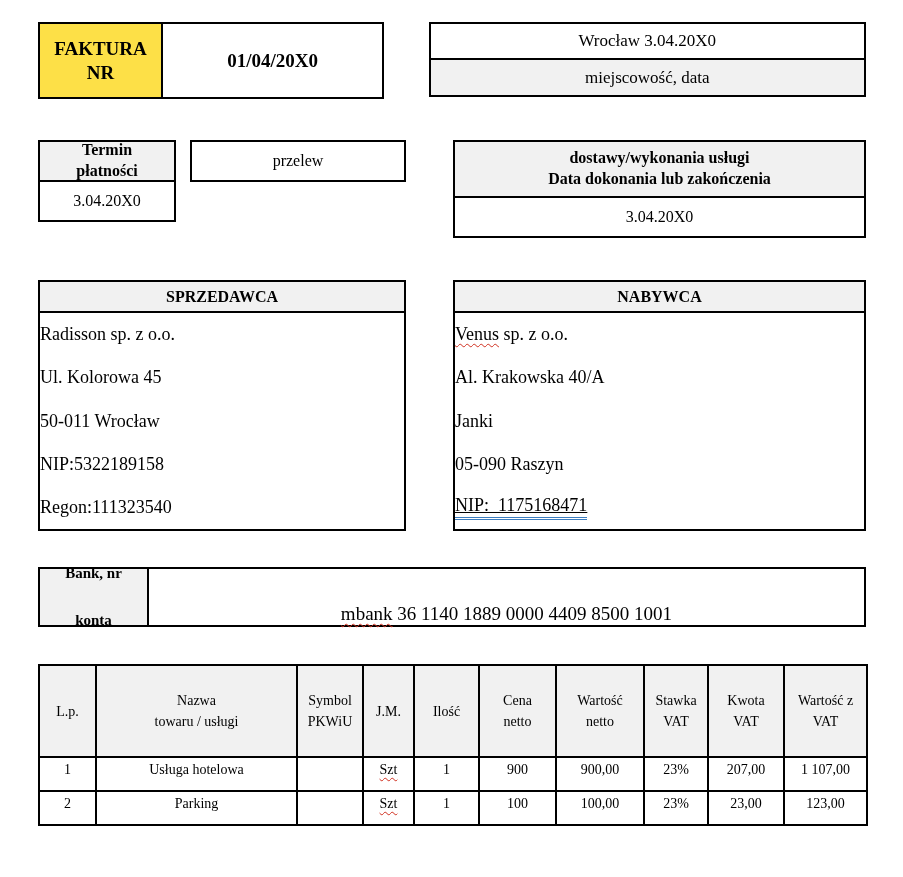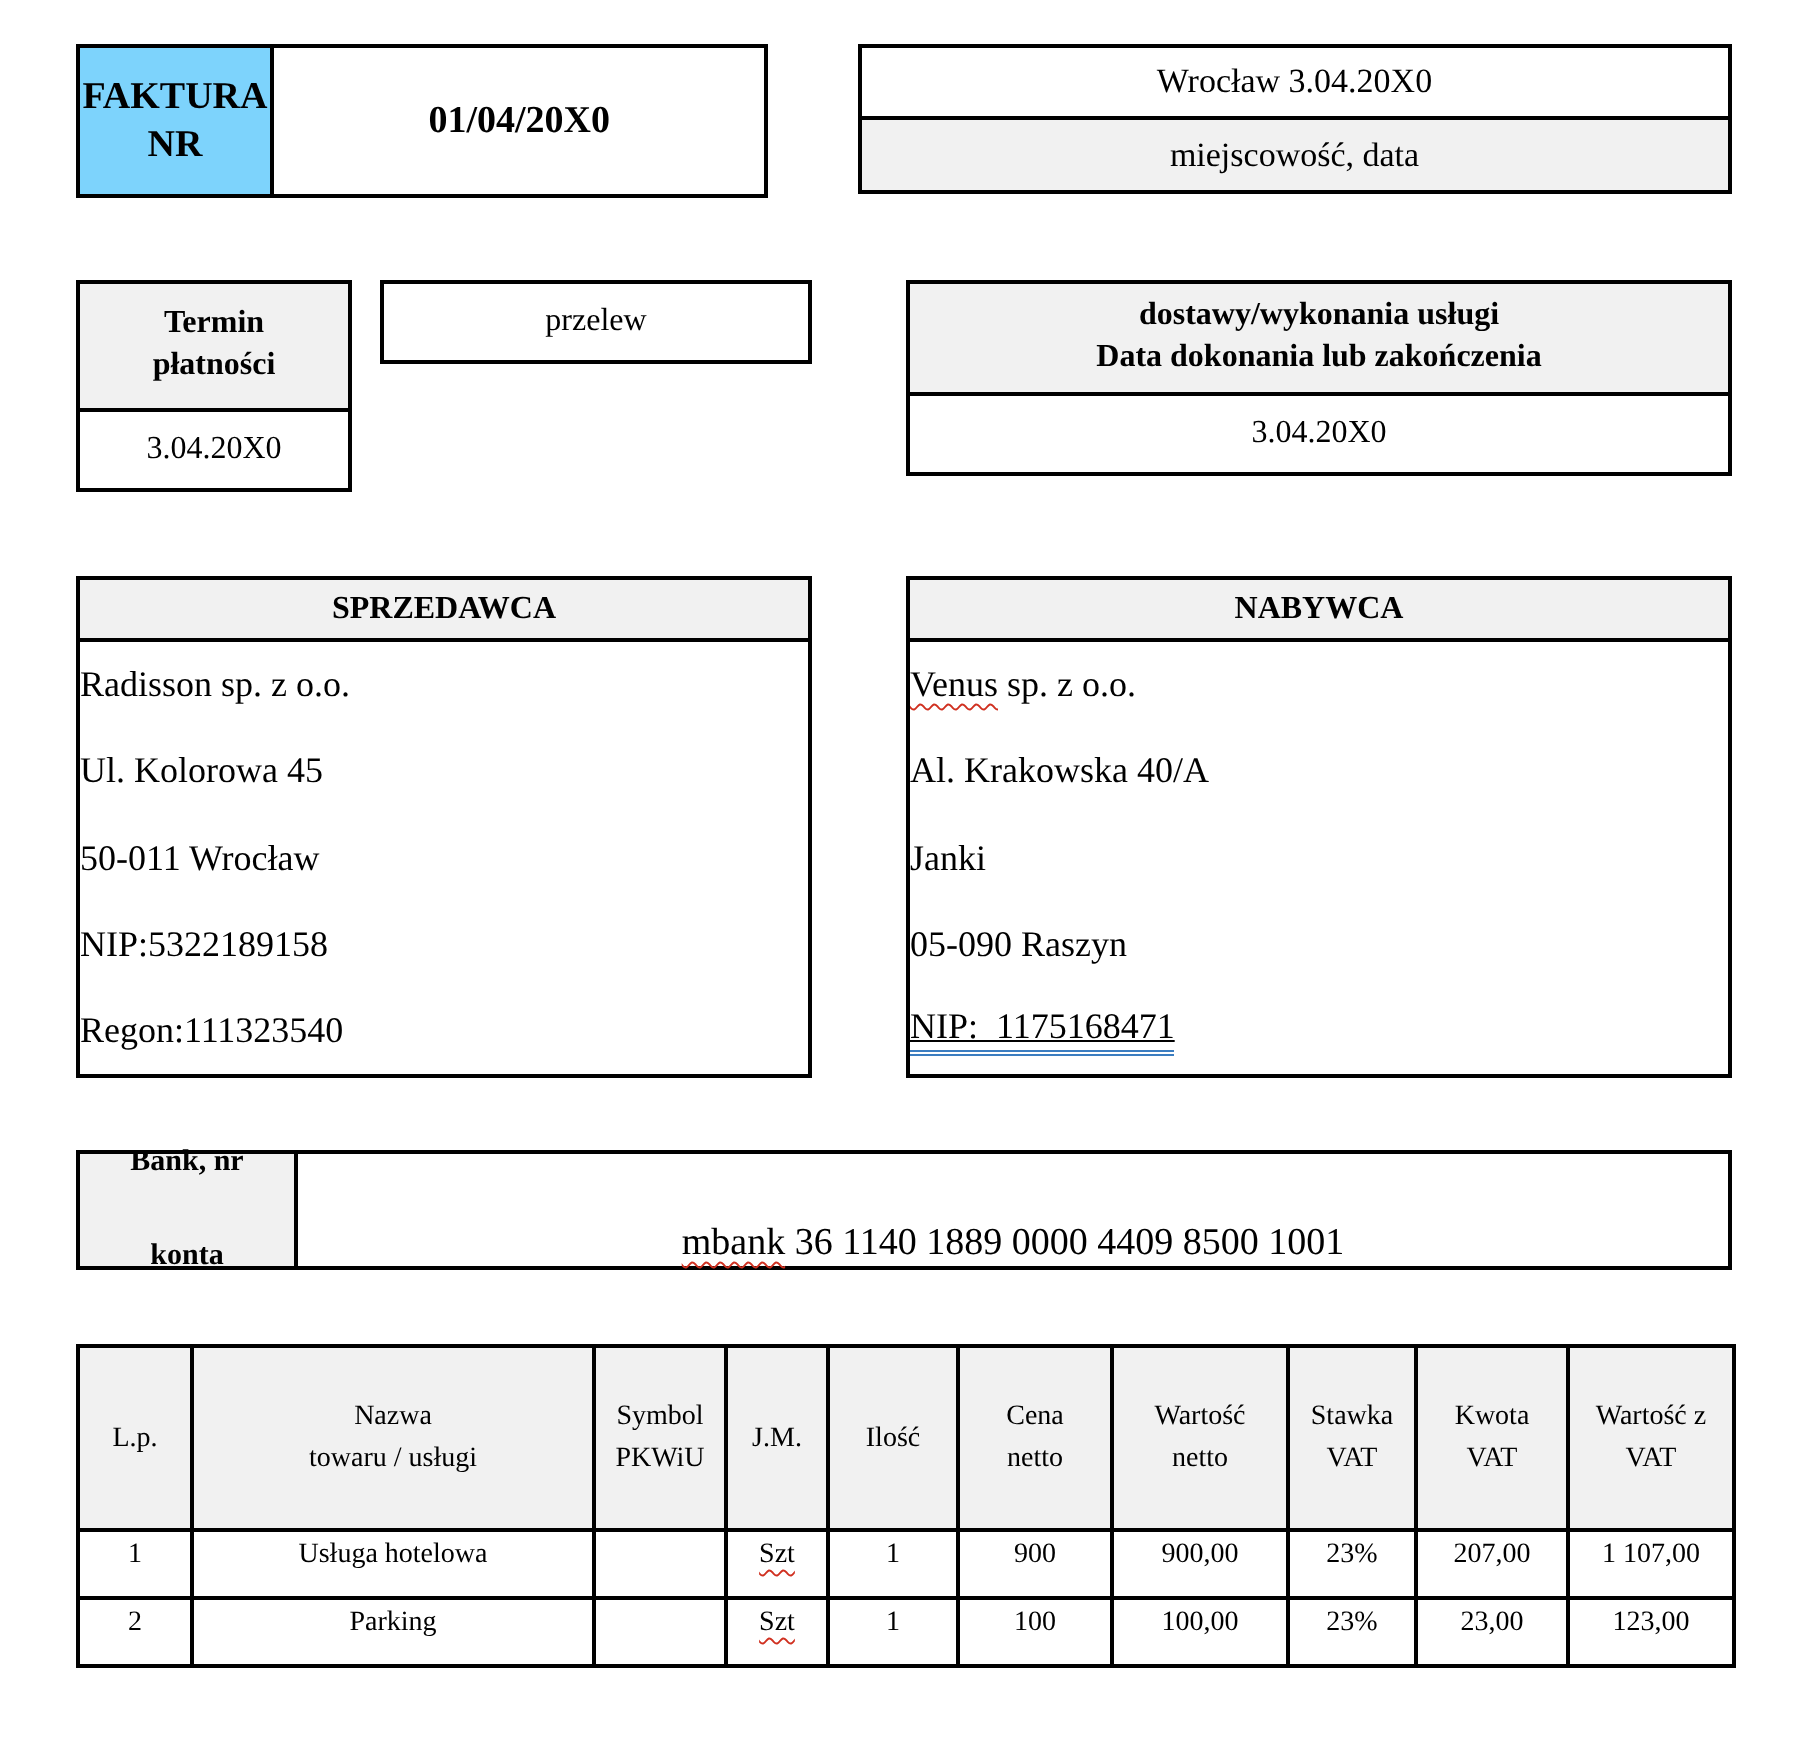--- a/index.html
+++ b/index.html
@@ -13,40 +13,40 @@
   }
   .page { position: absolute; left: 38px; top: 0; width: 828px; }
 
   .flex-row { display: flex; align-items: flex-start; }
   .box { border: 2px solid #000; background: #fff; }
 
   
   .row1 { margin-top: 22px; }
   .inv-box { width: 368px; height: 77px; display: flex; }
   .inv-label {
-    width: 97px; background: #7dd3fc; border-right: 2px solid #000;
+    width: 123px; background: #fde047; border-right: 2px solid #000;
     display: flex; flex-direction: column; align-items: center; justify-content: center;
     font-weight: bold; font-size: 19px; line-height: 1.25; text-align: center;
   }
   .inv-number { flex: 1; display: flex; align-items: center; justify-content: center;
     font-weight: bold; font-size: 19px; }
   .spacer1 { width: 47px; }
   .place-box { width: 465px; }
   .place-value { height: 34px; display: flex; align-items: center; justify-content: center; font-size: 17px; }
   .place-caption { height: 37px; border-top: 2px solid #000; background: #f1f1f1;
     display: flex; align-items: center; justify-content: center; font-size: 17px; }
 
   
   .row2 { margin-top: 41px; }
   .hdr { background: #f1f1f1; border-bottom: 2px solid #000; font-weight: bold;
     display: flex; flex-direction: column; align-items: center; justify-content: center;
     text-align: center; font-size: 16px; line-height: 1.3; }
   .val { display: flex; align-items: center; justify-content: center; font-size: 16px; }
   .term-box { width: 138px; }
-  .term-box .hdr { height: 64px; }
+  .term-box .hdr { height: 40px; }
   .term-box .val { height: 38px; }
   .gap-small { width: 14px; }
   .forma-box { width: 216px; }
   .forma-box .hdr { height: 58px; }
   .forma-box .val { height: 38px; }
   .spacer2 { width: 47px; }
   .delivery-box { width: 413px; }
   .delivery-box .hdr { height: 56px; }
   .delivery-box .val { height: 38px; }
 

